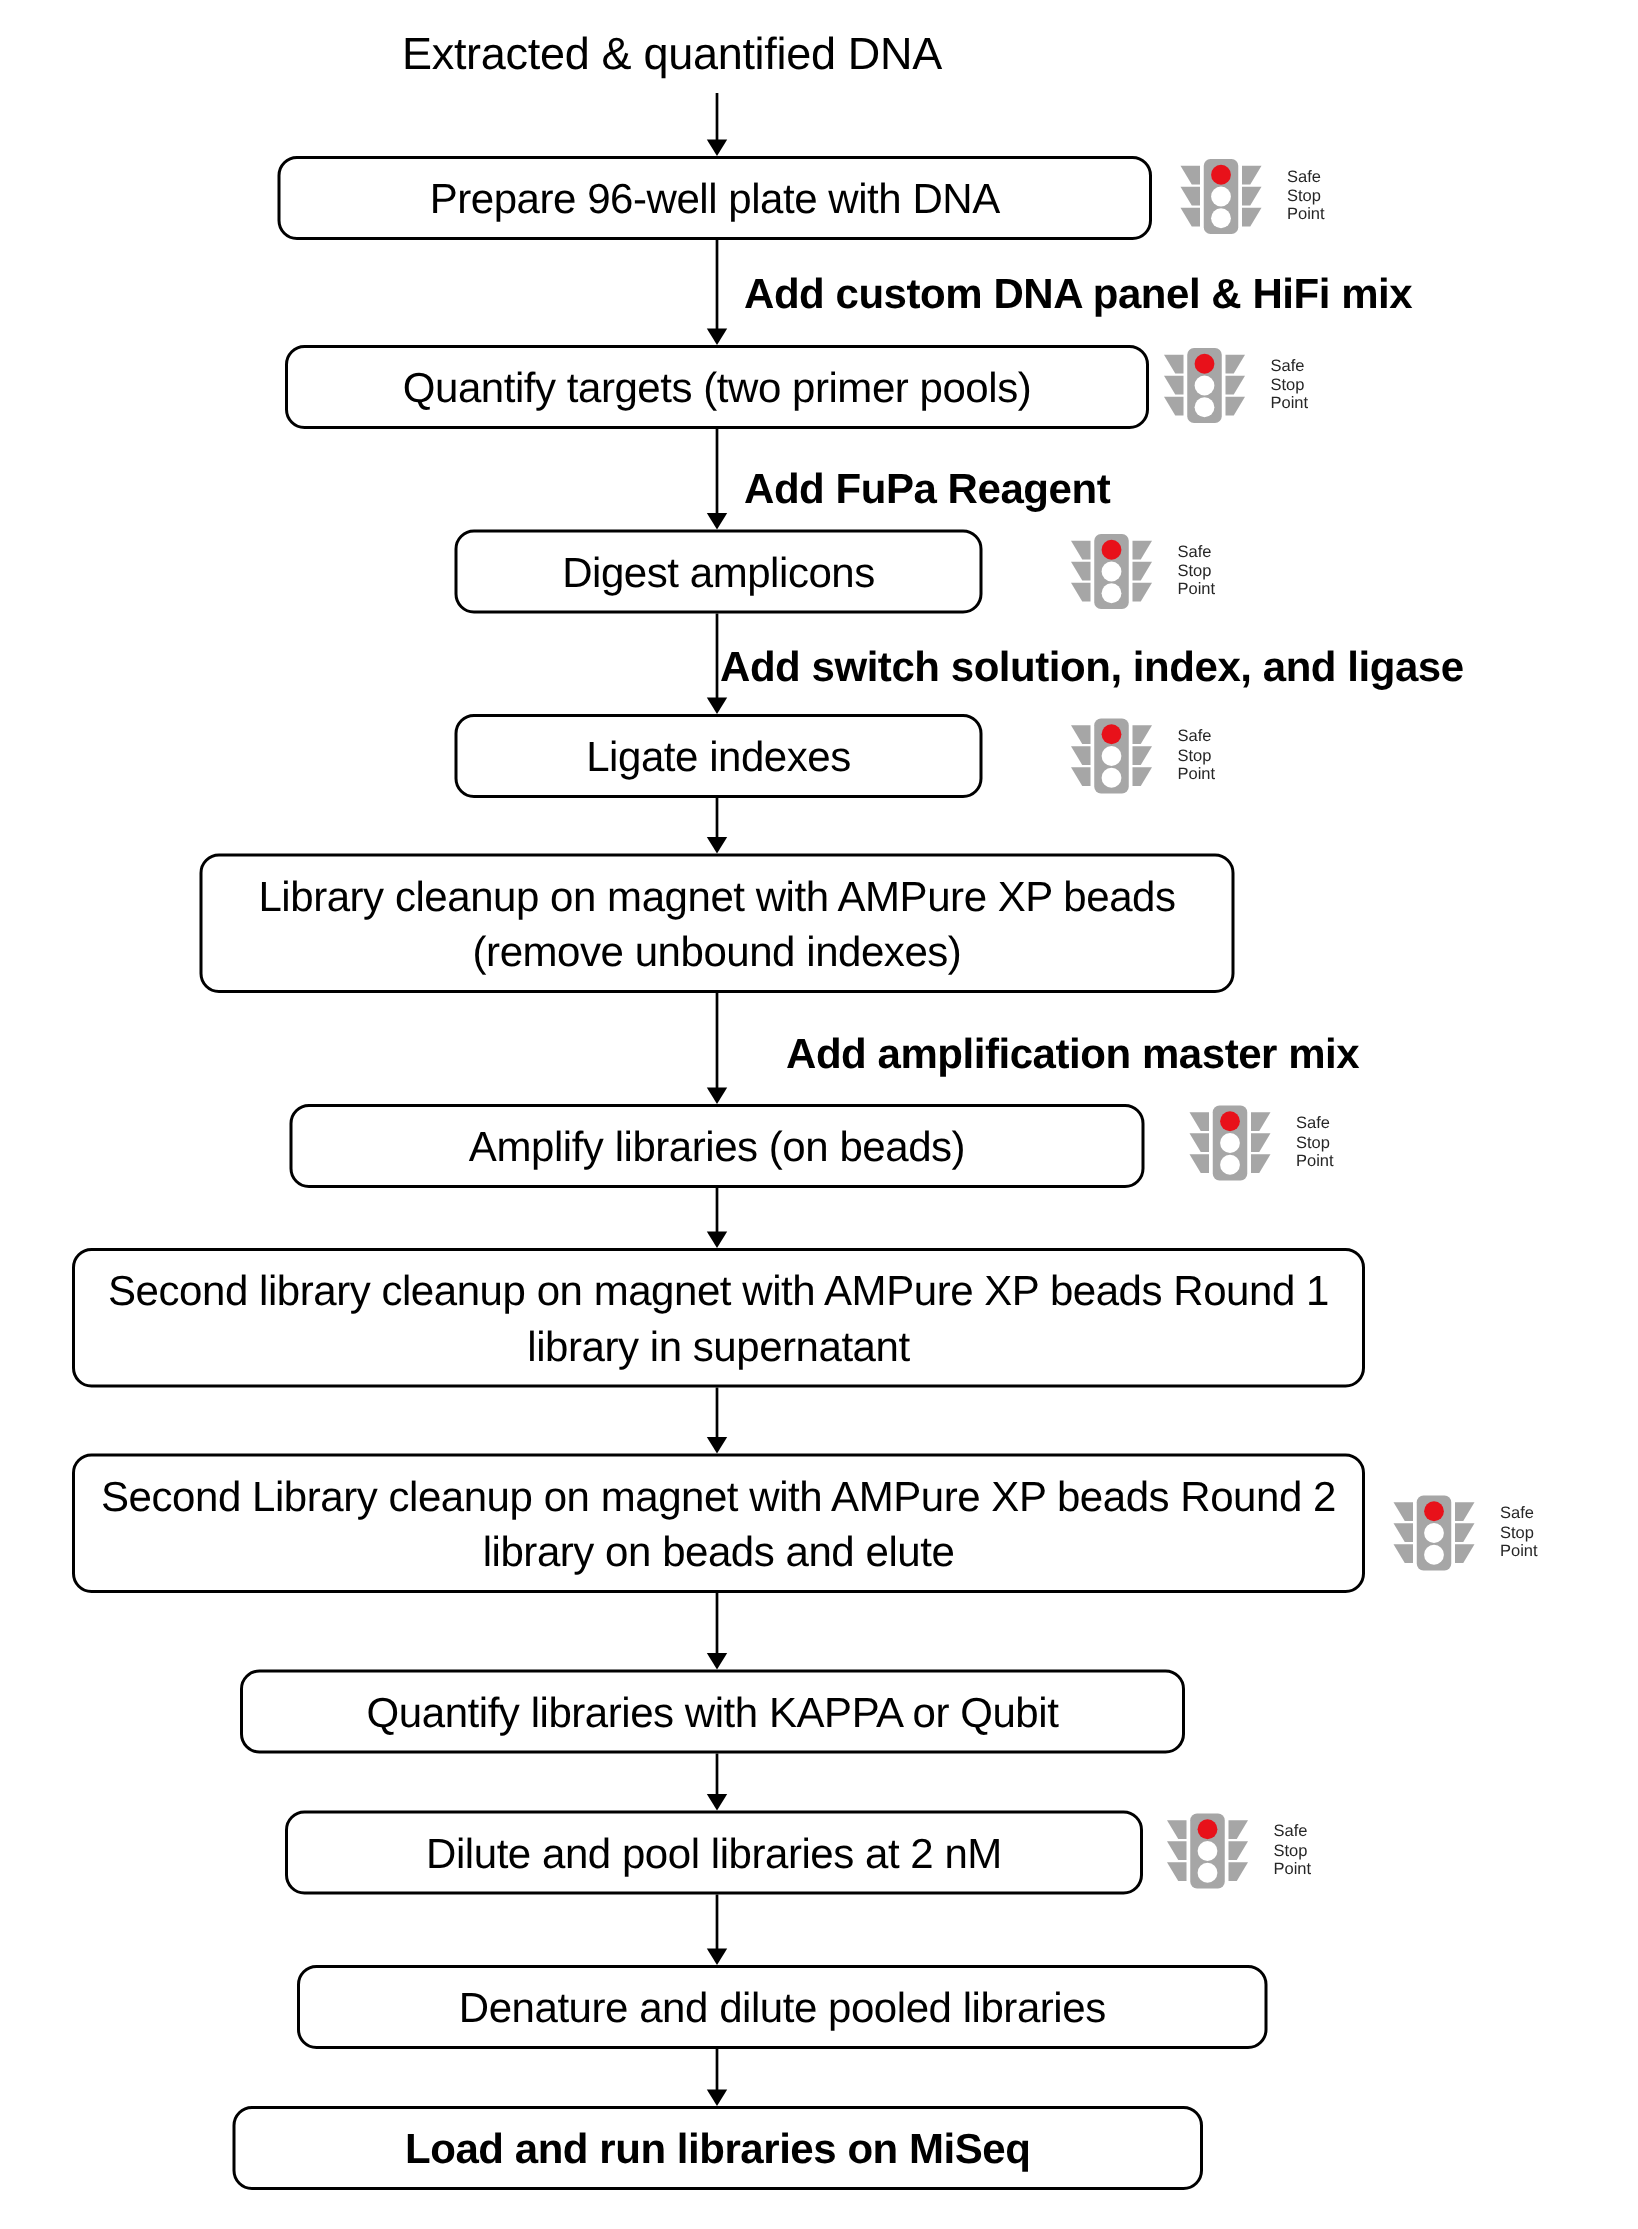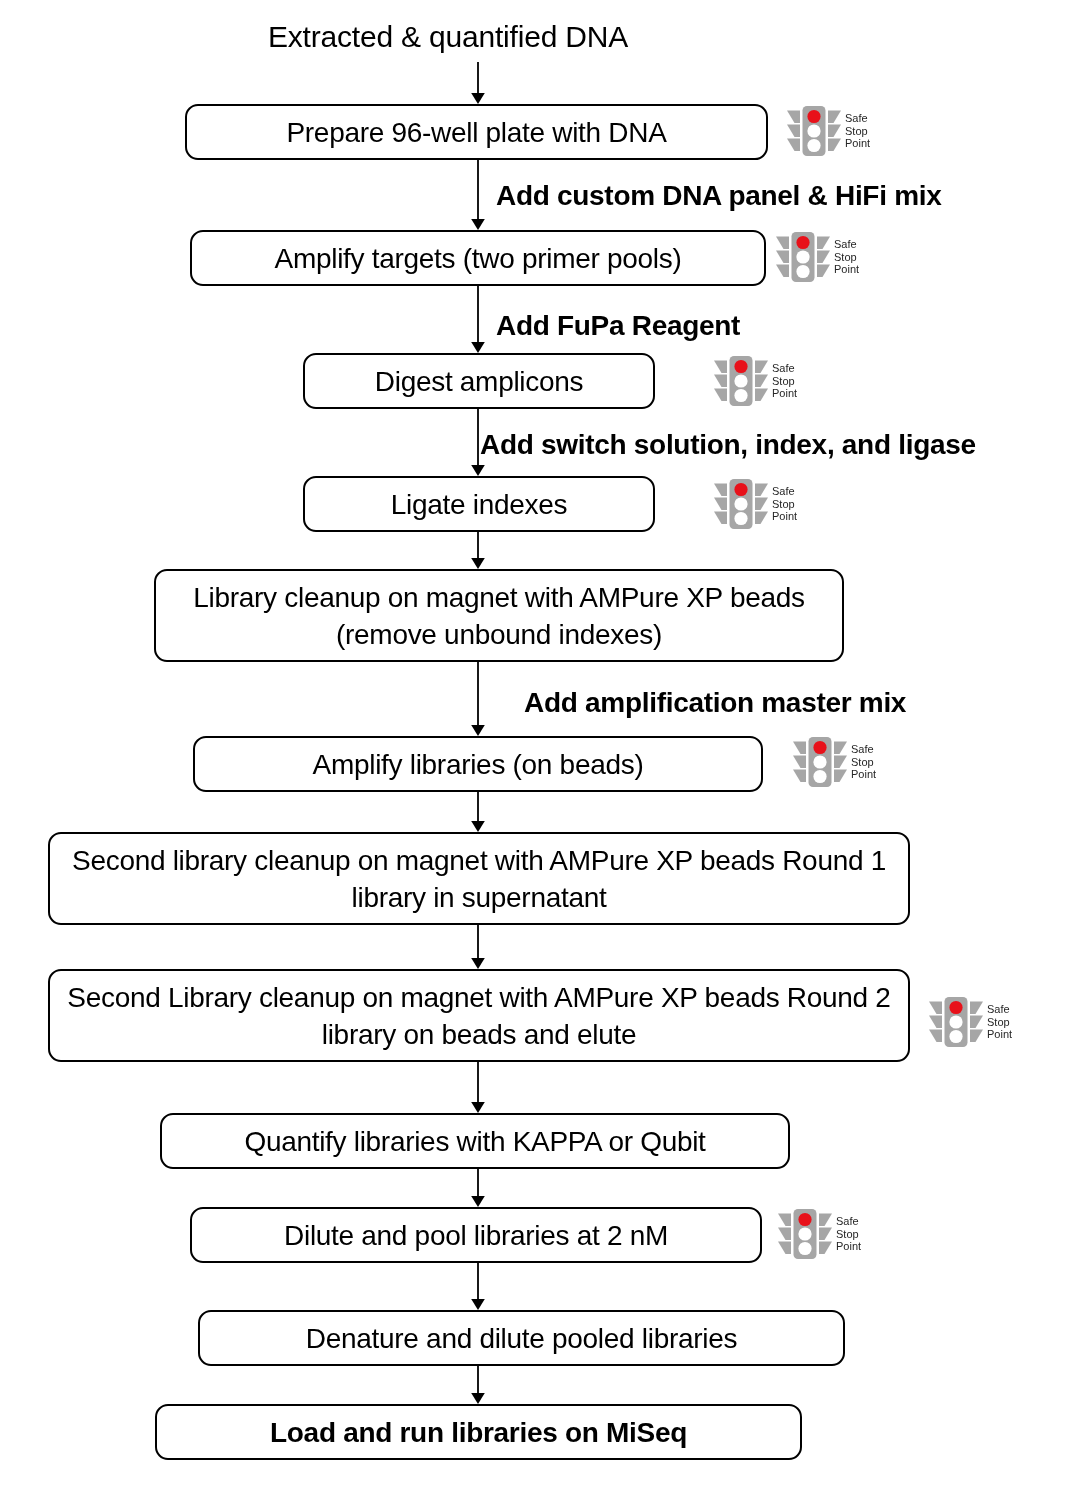--- a/index.html
+++ b/index.html
@@ -72,21 +72,21 @@
     white-space: nowrap;
     letter-spacing: -0.3px;
     font-weight: bold;
   }
 
   
   .ssp {
     position: absolute;
     display: flex;
     align-items: center;
-    gap: 3px;
+    gap: 16px;
   }
   .ssp-icon { display: block; }
   .ssp-text {
     display: flex;
     flex-direction: column;
     font-size: 11px;
     line-height: 12.6px;
     color: #262626;
     letter-spacing: 0px;
   }
@@ -196,21 +196,21 @@
             <circle cx="28" cy="40.5" r="6.6" fill="#ffffff"></circle>
           </g>
         </svg>
         <div class="ssp-text">
           <span>Safe</span>
           <span>Stop</span>
           <span>Point</span>
         </div>
       </div>
       <div class="node" style="left: 190px; top: 230px; width: 576px; height: 56px;">
-        <span class="node-label">Amplify targets (two primer pools)</span>
+        <span class="node-label">Quantify targets (two primer pools)</span>
       </div>
       <div class="ssp" style="left: 775px; top: 231px;">
         <svg width="56" height="52" viewBox="0 0 56 52" class="ssp-icon">
           <g>
             <path d="M1,5.5 L14,5.5 L14,18 L8.5,18 Z" fill="#a6a6a6"></path>
             <path d="M55,5.5 L42,5.5 L42,18 L47.5,18 Z" fill="#a6a6a6"></path>
             <path d="M1,19.5 L14,19.5 L14,32 L8.5,32 Z" fill="#a6a6a6"></path>
             <path d="M55,19.5 L42,19.5 L42,32 L47.5,32 Z" fill="#a6a6a6"></path>
             <path d="M1,33.5 L14,33.5 L14,46 L8.5,46 Z" fill="#a6a6a6"></path>
             <path d="M55,33.5 L42,33.5 L42,46 L47.5,46 Z" fill="#a6a6a6"></path>
@@ -267,21 +267,21 @@
             <circle cx="28" cy="26" r="6.6" fill="#ffffff"></circle>
             <circle cx="28" cy="40.5" r="6.6" fill="#ffffff"></circle>
           </g>
         </svg>
         <div class="ssp-text">
           <span>Safe</span>
           <span>Stop</span>
           <span>Point</span>
         </div>
       </div>
-      <div class="node" style="left: 133px; top: 569px; width: 690px; height: 93px; margin-left: 21px;">
+      <div class="node" style="left: 133px; top: 569px; width: 690px; height: 93px;">
         <span class="node-label">Library cleanup on magnet with AMPure XP beads (remove unbound indexes)</span>
       </div>
       <div class="node" style="left: 193px; top: 736px; width: 570px; height: 56px;">
         <span class="node-label">Amplify libraries (on beads)</span>
       </div>
       <div class="ssp" style="left: 792px; top: 736px;">
         <svg width="56" height="52" viewBox="0 0 56 52" class="ssp-icon">
           <g>
             <path d="M1,5.5 L14,5.5 L14,18 L8.5,18 Z" fill="#a6a6a6"></path>
             <path d="M55,5.5 L42,5.5 L42,18 L47.5,18 Z" fill="#a6a6a6"></path>

